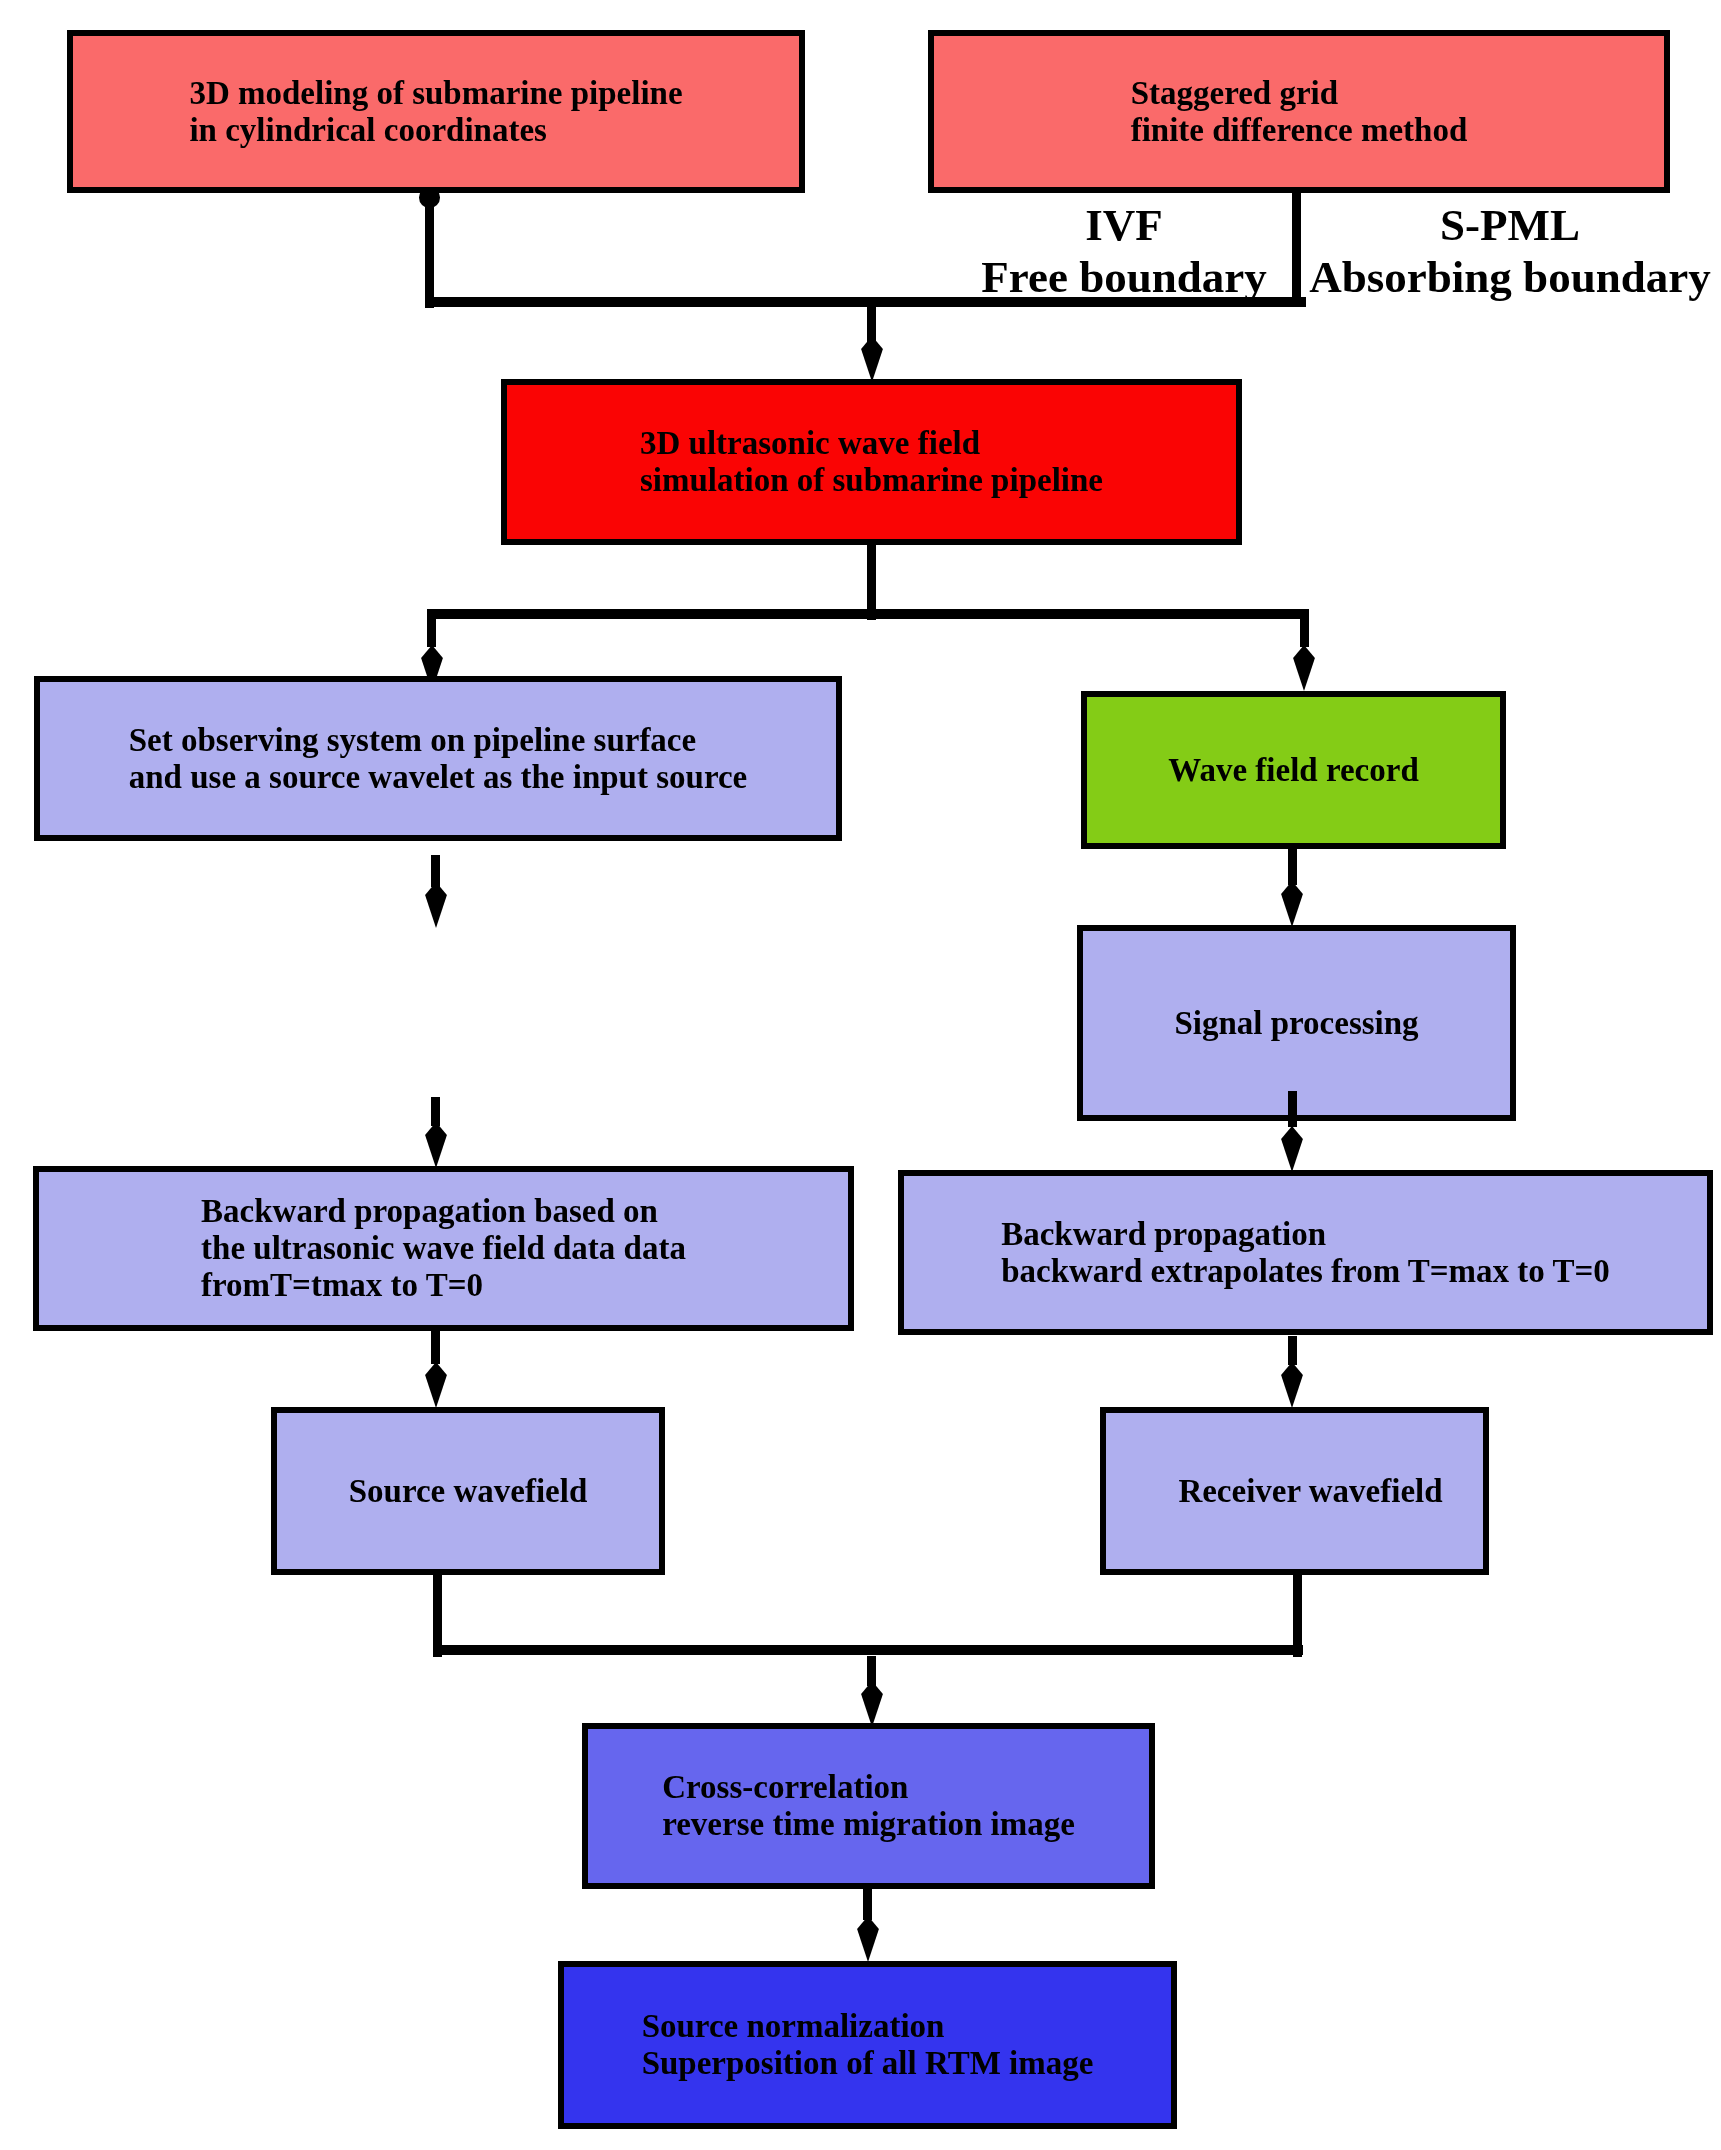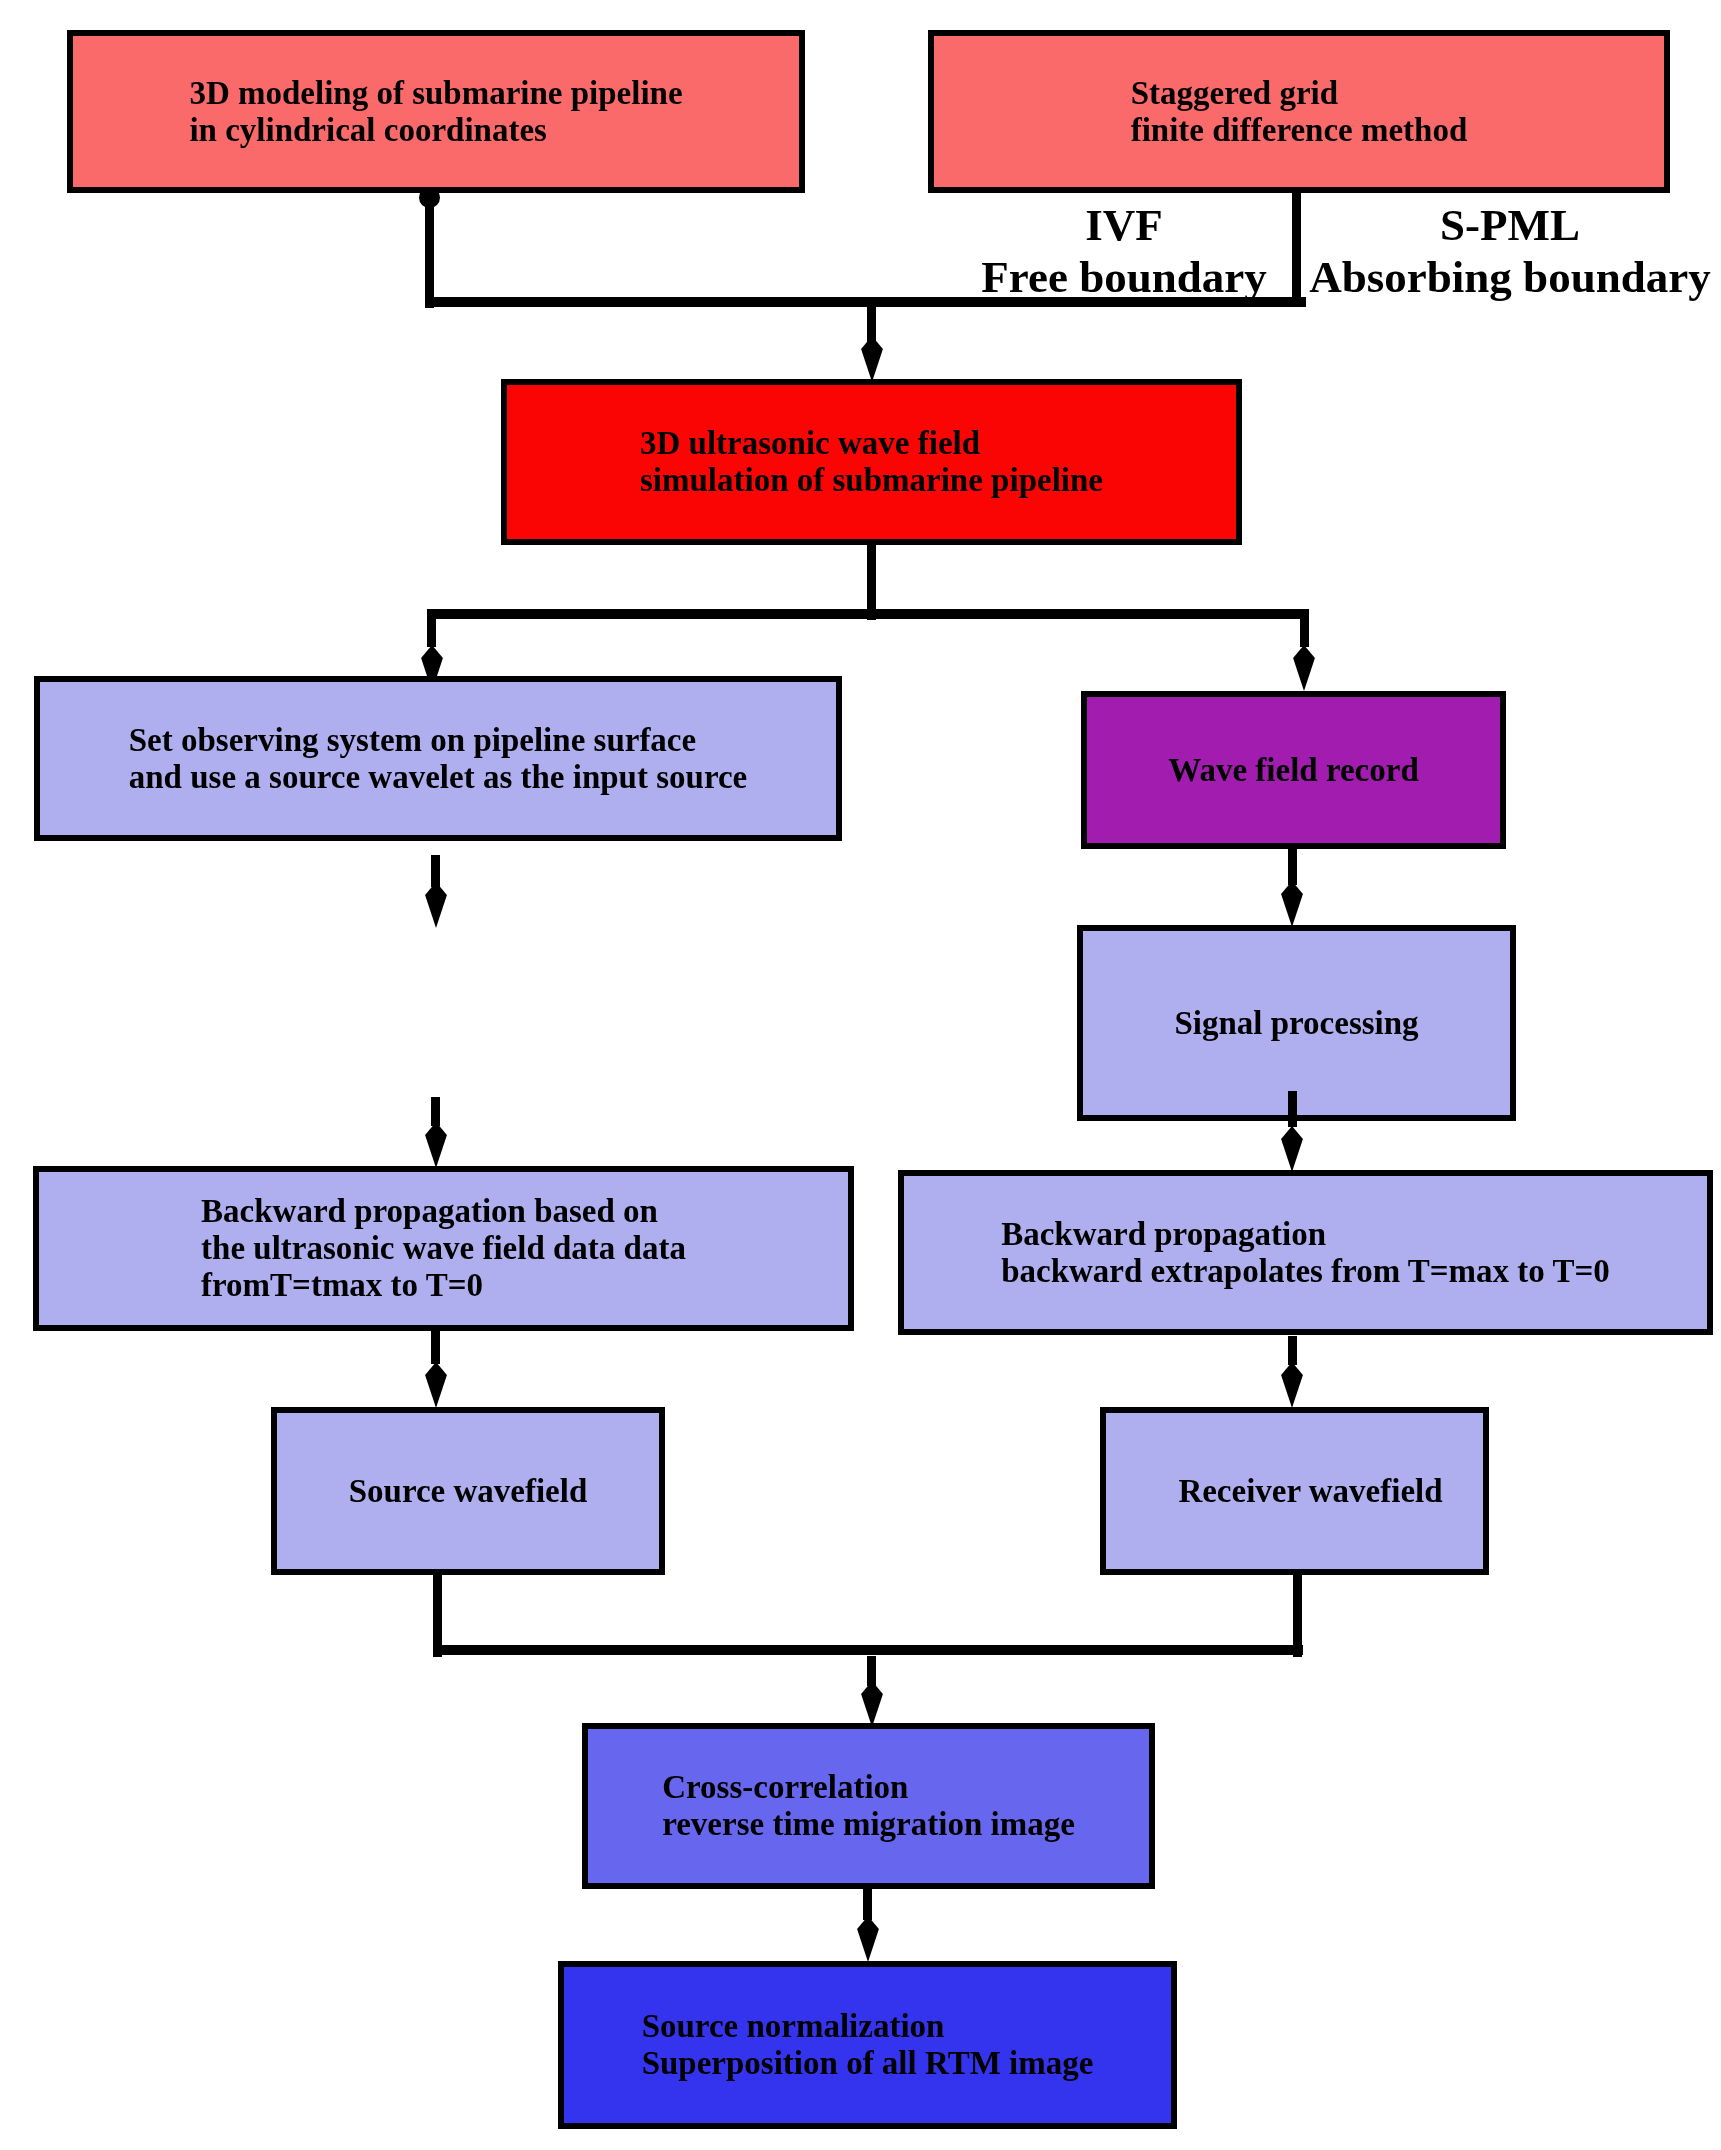--- a/index.html
+++ b/index.html
@@ -72,21 +72,21 @@
 
   <div class="vline" style="left:867px;top:545px;height:75px;"></div>
   <div class="hline" style="left:427px;top:609px;width:882px;"></div>
   <div class="vline" style="left:427px;top:609px;height:38px;"></div>
   <div class="ahead" style="left:419px;top:645px;"></div>
   <div class="vline" style="left:1300px;top:609px;height:38px;"></div>
   <div class="ahead" style="left:1291px;top:645px;"></div>
 
   <div class="node" style="left: 34px; top: 676px; width: 808px; height: 165px; background: rgb(175, 175, 239);">Set observing system on pipeline surface
 and use a source wavelet as the input source</div>
-  <div class="node" style="left: 1081px; top: 691px; width: 425px; height: 158px; background: #a21caf;">Wave field record</div>
+  <div class="node" style="left: 1081px; top: 691px; width: 425px; height: 158px; background: #84cc16;">Wave field record</div>
 
   <div class="vline" style="left:431px;top:855px;height:32px;"></div>
   <div class="ahead" style="left:423px;top:882px;"></div>
   <div class="vline" style="left:1288px;top:849px;height:36px;"></div>
   <div class="ahead" style="left:1279px;top:881px;"></div>
 
   <div class="node" style="left: 1077px; top: 925px; width: 439px; height: 196px; background: rgb(175, 175, 239);">Signal processing</div>
 
   <div class="vline" style="left:431px;top:1097px;height:29px;"></div>
   <div class="ahead" style="left:423px;top:1122px;"></div>

